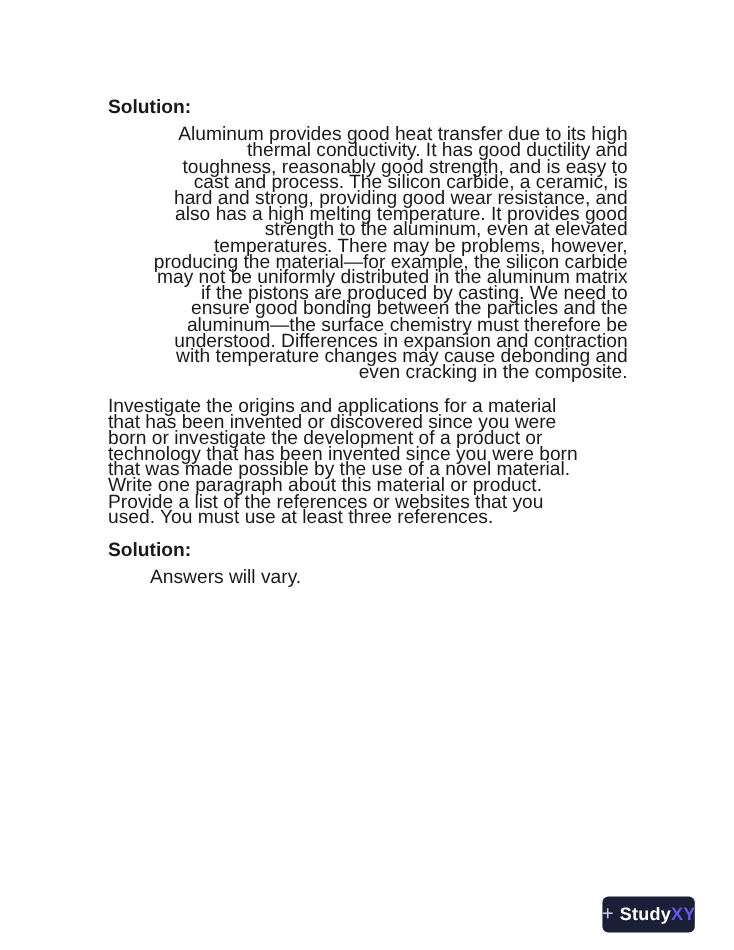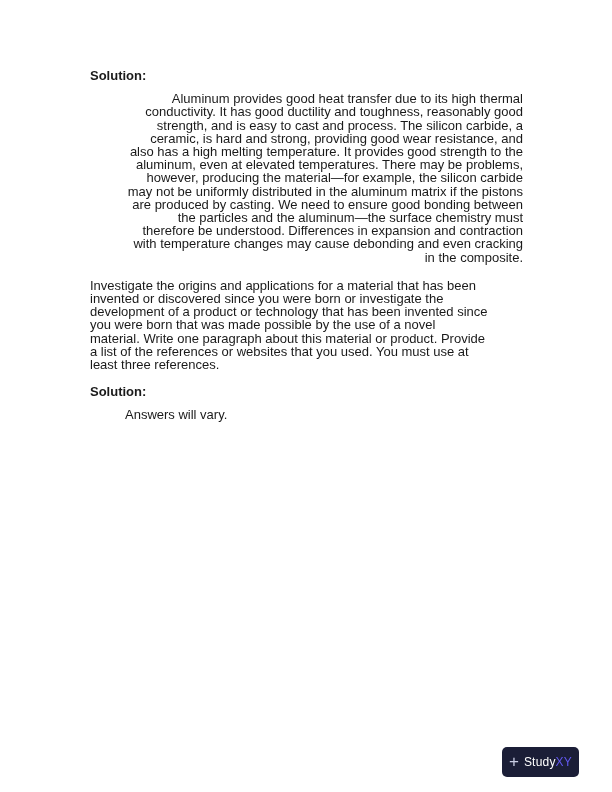--- a/index.html
+++ b/index.html
@@ -16,23 +16,23 @@
     overflow: hidden;
   }
   .page {
     position: absolute;
     inset: 0;
     background: #ffffff;
   }
   .doc-body {
     position: absolute;
     left: 90px;
-    top: 69px;
+    top: 83px;
     width: 433px;
-    font-size: 13px;
+    font-size: 16px;
     line-height: 13.2px;
   }
   .solution-label {
     font-weight: bold;
     margin: 0 0 10px 0;
   }
   .indented-paragraph {
     margin: 0 0 0 35px;
     width: 398px;
     text-align: right;
@@ -76,22 +76,22 @@
     gap: 5px;
   }
   .brand-plus {
     color: #c9cde4;
     font-size: 17px;
     font-weight: 300;
     line-height: 1;
     margin-top: -1px;
   }
   .brand-text {
-    font-size: 12px;
-    font-weight: normal;
+    font-size: 15px;
+    font-weight: bold;
     color: #ffffff;
     letter-spacing: 0.2px;
   }
 </style>
 </head>
 <body>
 
 <div class="page">
 
   <div class="doc-body">

